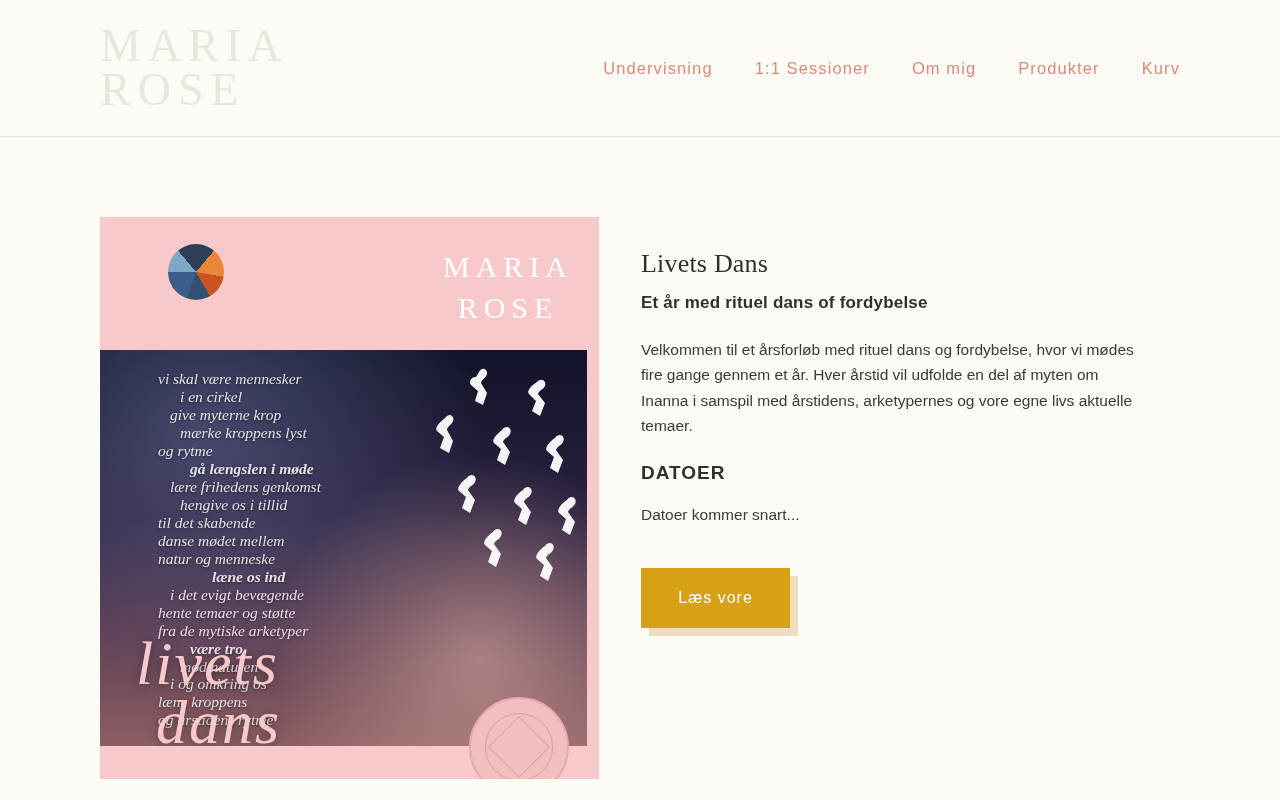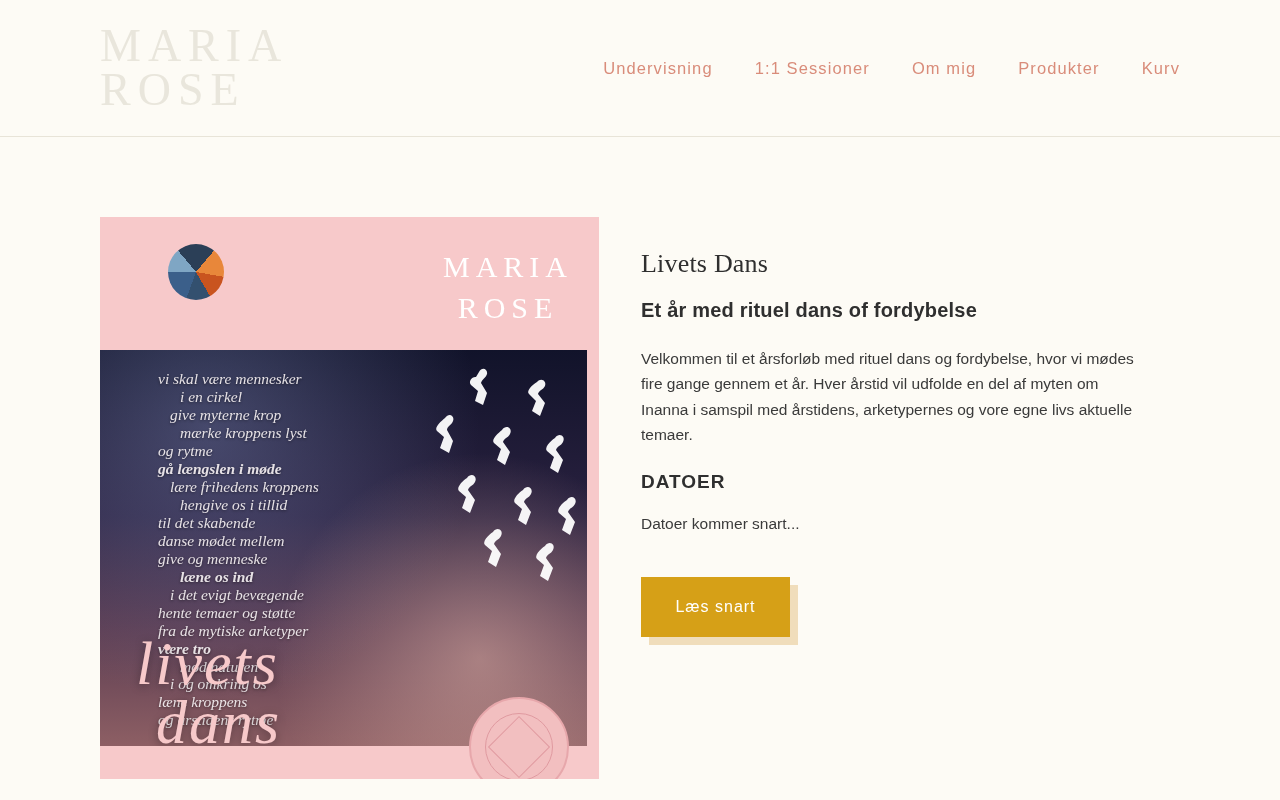--- a/index.html
+++ b/index.html
@@ -124,21 +124,21 @@
   }
   .poem div:nth-child(2),
   .poem div:nth-child(4),
   .poem div:nth-child(8),
   .poem div:nth-child(12),
   .poem div:nth-child(17) { padding-left: 22px; }
   .poem div:nth-child(3),
   .poem div:nth-child(7),
   .poem div:nth-child(13),
   .poem div:nth-child(18) { padding-left: 12px; }
-  .poem .bold { font-weight: bold; }
+  .poem .bold { font-weight: bold; margin-left: 32px; }
 
   .poster-title {
     position: absolute;
     left: 36px;
     bottom: -6px;
     font-family: "Liberation Serif", serif;
     font-style: italic;
     color: #f7c9ca;
     font-size: 62px;
     line-height: .95;
@@ -174,25 +174,25 @@
   
   .detail {
     padding-top: 32px;
     max-width: 520px;
   }
   .detail h1 {
     font-family: "Liberation Serif", serif;
     font-size: 26px;
     font-weight: normal;
     color: #2f2f2f;
-    margin: 0 0 20px 0;
+    margin: 0 0 14px 0;
     letter-spacing: .2px;
   }
   .subtitle {
-    font-size: 20px;
+    font-size: 17px;
     font-weight: bold;
     color: #2f2f2f;
     margin: 0 0 24px 0;
     letter-spacing: .2px;
   }
   .body-text {
     font-size: 15.5px;
     color: #3a3a3a;
     line-height: 1.63;
     margin: 0 0 24px 0;
@@ -262,25 +262,25 @@
     </div>
 
     <div class="poster-art">
       <div class="poem">
         <div>vi skal være mennesker</div>
         <div>i en cirkel</div>
         <div>give myterne krop</div>
         <div>mærke kroppens lyst</div>
         <div>og rytme</div>
         <div class="bold">gå længslen i møde</div>
-        <div>lære frihedens kroppens</div>
+        <div>lære frihedens genkomst</div>
         <div>hengive os i tillid</div>
         <div>til det skabende</div>
         <div>danse mødet mellem</div>
-        <div>give og menneske</div>
+        <div>natur og menneske</div>
         <div class="bold">læne os ind</div>
         <div>i det evigt bevægende</div>
         <div>hente temaer og støtte</div>
         <div>fra de mytiske arketyper</div>
         <div class="bold">være tro</div>
         <div>mod naturen</div>
         <div>i og omkring os</div>
         <div>læne kroppens</div>
         <div>og årstidens rytme</div>
       </div>
@@ -313,17 +313,17 @@
     <h1>Livets Dans</h1>
     <p class="subtitle">Et år med rituel dans of fordybelse</p>
     <p class="body-text">Velkommen til et årsforløb med rituel dans og fordybelse, hvor vi mødes fire
 gange gennem et år. Hver årstid vil udfolde en del af myten om Inanna i samspil
 med årstidens, arketypernes og vore egne livs aktuelle temaer.</p>
     <p class="section-label">DATOER</p>
     <p class="dates-text">Datoer kommer snart...</p>
 
     <div class="cta-wrap">
       <div class="cta-shadow"></div>
-      <button class="cta">Læs snart</button>
+      <button class="cta">Læs vore</button>
     </div>
   </section>
 
 </main>
 
 </body></html>

